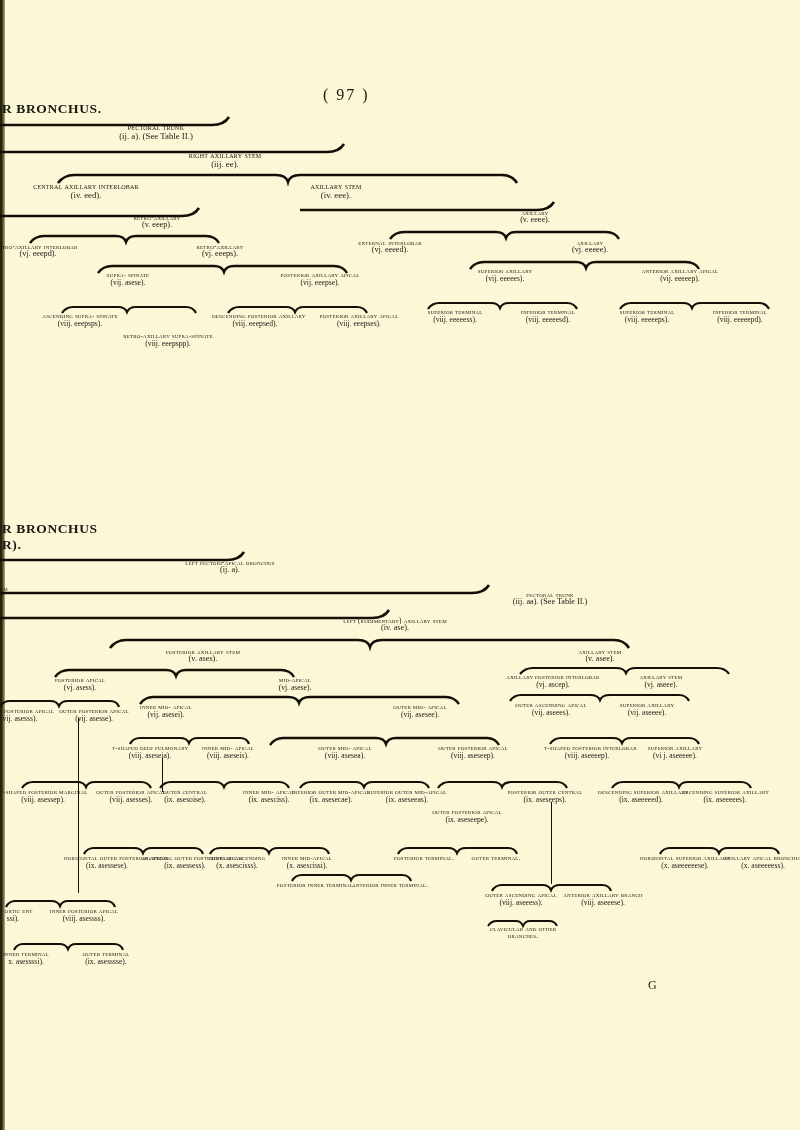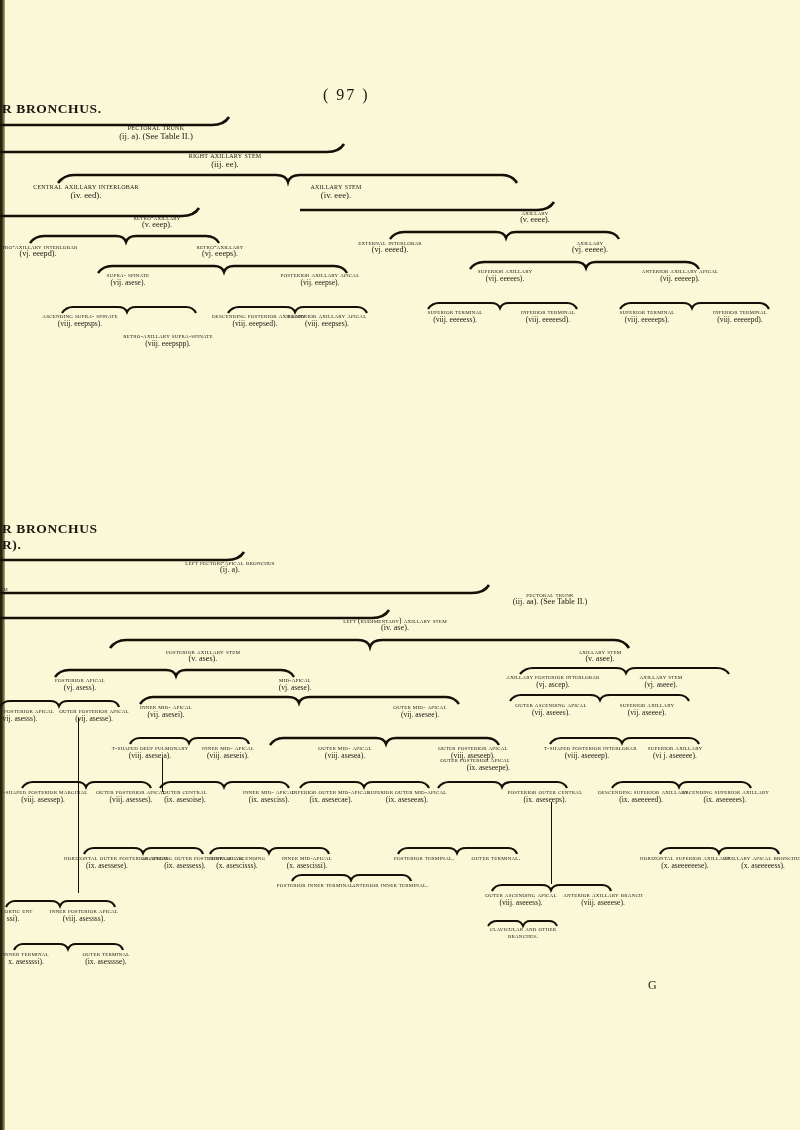--- a/index.html
+++ b/index.html
@@ -236,21 +236,21 @@
 
   <div class="brace" style="left:228px; top:304px; width:140px; height:10px;">
     <svg width="140" height="10" viewBox="0 0 140 10">
       <path d="M0 9 Q4 3 11 3 L58 3 Q65 3 67 8 Q69 3 76 3 L129 3 Q136 3 139 9" stroke="#141008" stroke-width="2.2" fill="none"></path>
     </svg>
   </div>
   <div class="node s-xs" style="left:212px; top:313px; width:86px;">
     <span class="n1">Descending posterior axillary</span>
     <span class="code">(viij. eeepsed).</span>
   </div>
-  <div class="node s-xs" style="left:284px; top:313px; width:86px;">
+  <div class="node s-xs" style="left:316px; top:313px; width:86px;">
     <span class="n1">Posterior axillary apical</span>
     <span class="code">(viij. eeepses).</span>
   </div>
 
   <div class="brace" style="left:428px; top:300px; width:150px; height:10px;">
     <svg width="150" height="10" viewBox="0 0 150 10">
       <path d="M0 9 Q4 3 11 3 L63 3 Q70 3 72 8 Q74 3 81 3 L139 3 Q146 3 149 9" stroke="#141008" stroke-width="2.2" fill="none"></path>
     </svg>
   </div>
   <div class="node s-xs" style="left:412px; top:309px; width:86px;">
@@ -479,21 +479,21 @@
   <div class="node s-xs" style="left:364px; top:789px; width:86px;">
     <span class="n1">Superior outer mid-apical</span>
     <span class="code">(ix. aseseeas).</span>
   </div>
 
   <div class="brace" style="left:438px; top:779px; width:130px; height:10px;">
     <svg width="130" height="10" viewBox="0 0 130 10">
       <path d="M0 9 Q4 3 11 3 L55 3 Q62 3 64 8 Q66 3 73 3 L119 3 Q126 3 129 9" stroke="#141008" stroke-width="2.2" fill="none"></path>
     </svg>
   </div>
-  <div class="node s-xs" style="left:424px; top:757px; width:86px;text-align:right;">
+  <div class="node s-xs" style="left:424px; top:809px; width:86px;">
     <span class="n1">Outer posterior apical</span>
     <span class="code">(ix. aseseepe).</span>
   </div>
   <div class="node s-xs" style="left:502px; top:789px; width:86px;">
     <span class="n1">Posterior outer central</span>
     <span class="code">(ix. aseseeps).</span>
   </div>
 
   <div class="brace" style="left:612px; top:779px; width:140px; height:10px;">
     <svg width="140" height="10" viewBox="0 0 140 10">

